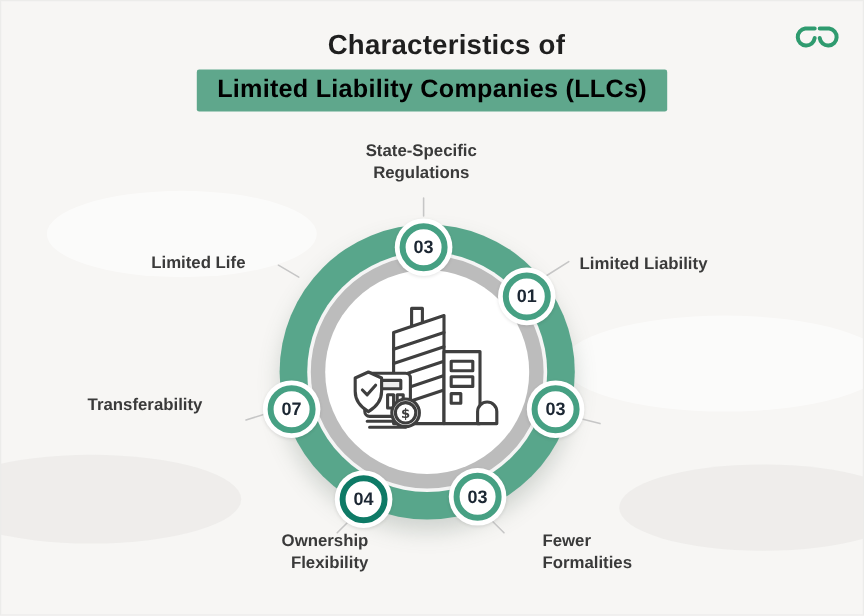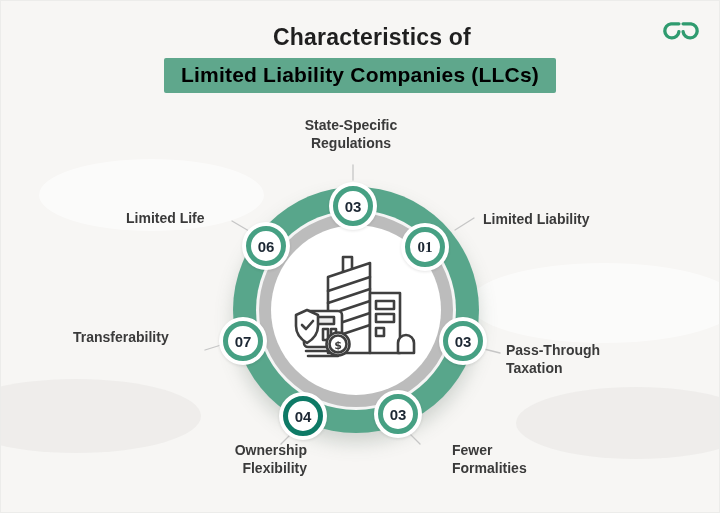--- a/index.html
+++ b/index.html
@@ -58,21 +58,21 @@
   }
   .node-inner {
     width:40px; height:40px; box-sizing:border-box; border-radius:50%;
     border:5px solid var(--node-border,#46a083); background:#ffffff;
     display:flex; align-items:center; justify-content:center;
     font-size:15px; font-weight:bold; color:var(--number-text,#1c2733);
   }
   .node.dark .node-inner { border-color:var(--node-border-dark,#0e7a66);text-align:right; }
 
   .n07 { left:328px; top:181px; }
-  .n01 { left:400px; top:222px;font-family:Liberation Serif, serif; }
+  .n01 { left:414px; top:222px; }
   .n02 { left:438px; top:316px; }
   .n03 { left:373px; top:389px;text-align:right; }
   .n04 { left:278px; top:391px; }
   .n05 { left:218px; top:316px; }
   .n06 { left:241px; top:221px; }
 
   
   .lbl {
     position:absolute; font-size:14px; font-weight:bold;
     color:var(--label-text,#3a3a3a); line-height:1.28; white-space:pre-line;
@@ -161,29 +161,24 @@
   </div>
   <div class="node n03">
     <div class="node-inner">03</div>
   </div>
   <div class="node n04 dark">
     <div class="node-inner">04</div>
   </div>
   <div class="node n05">
     <div class="node-inner">07</div>
   </div>
-  <div class="node n06">
-    <div class="node-inner">06</div>
-  </div>
 
   <div class="lbl l07">State-Specific
 Regulations</div>
   <div class="lbl l01">Limited Liability</div>
-  <div class="lbl l02">Pass-Through
-Taxation</div>
   <div class="lbl l03">Fewer
 Formalities</div>
   <div class="lbl l04">Ownership
 Flexibility</div>
   <div class="lbl l05">Transferability</div>
   <div class="lbl l06">Limited Life</div>
 
 </div>
 
 </body></html>

